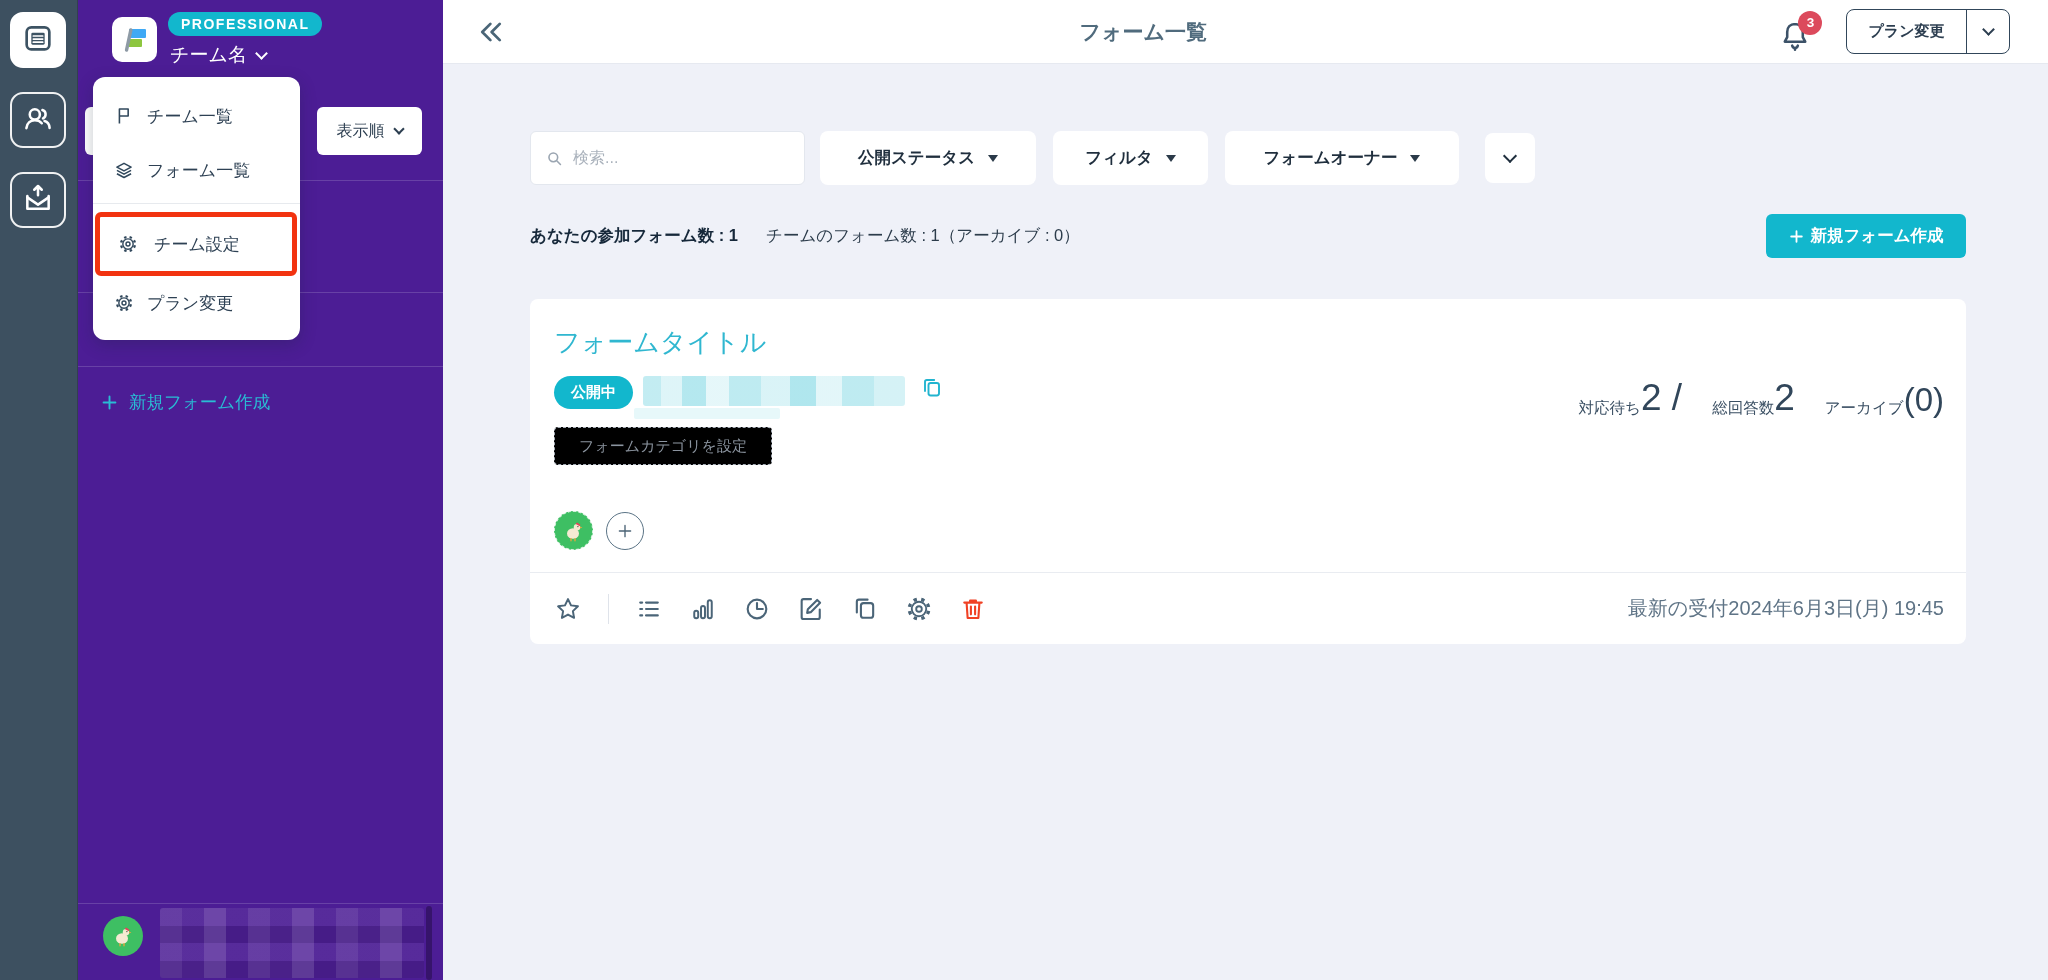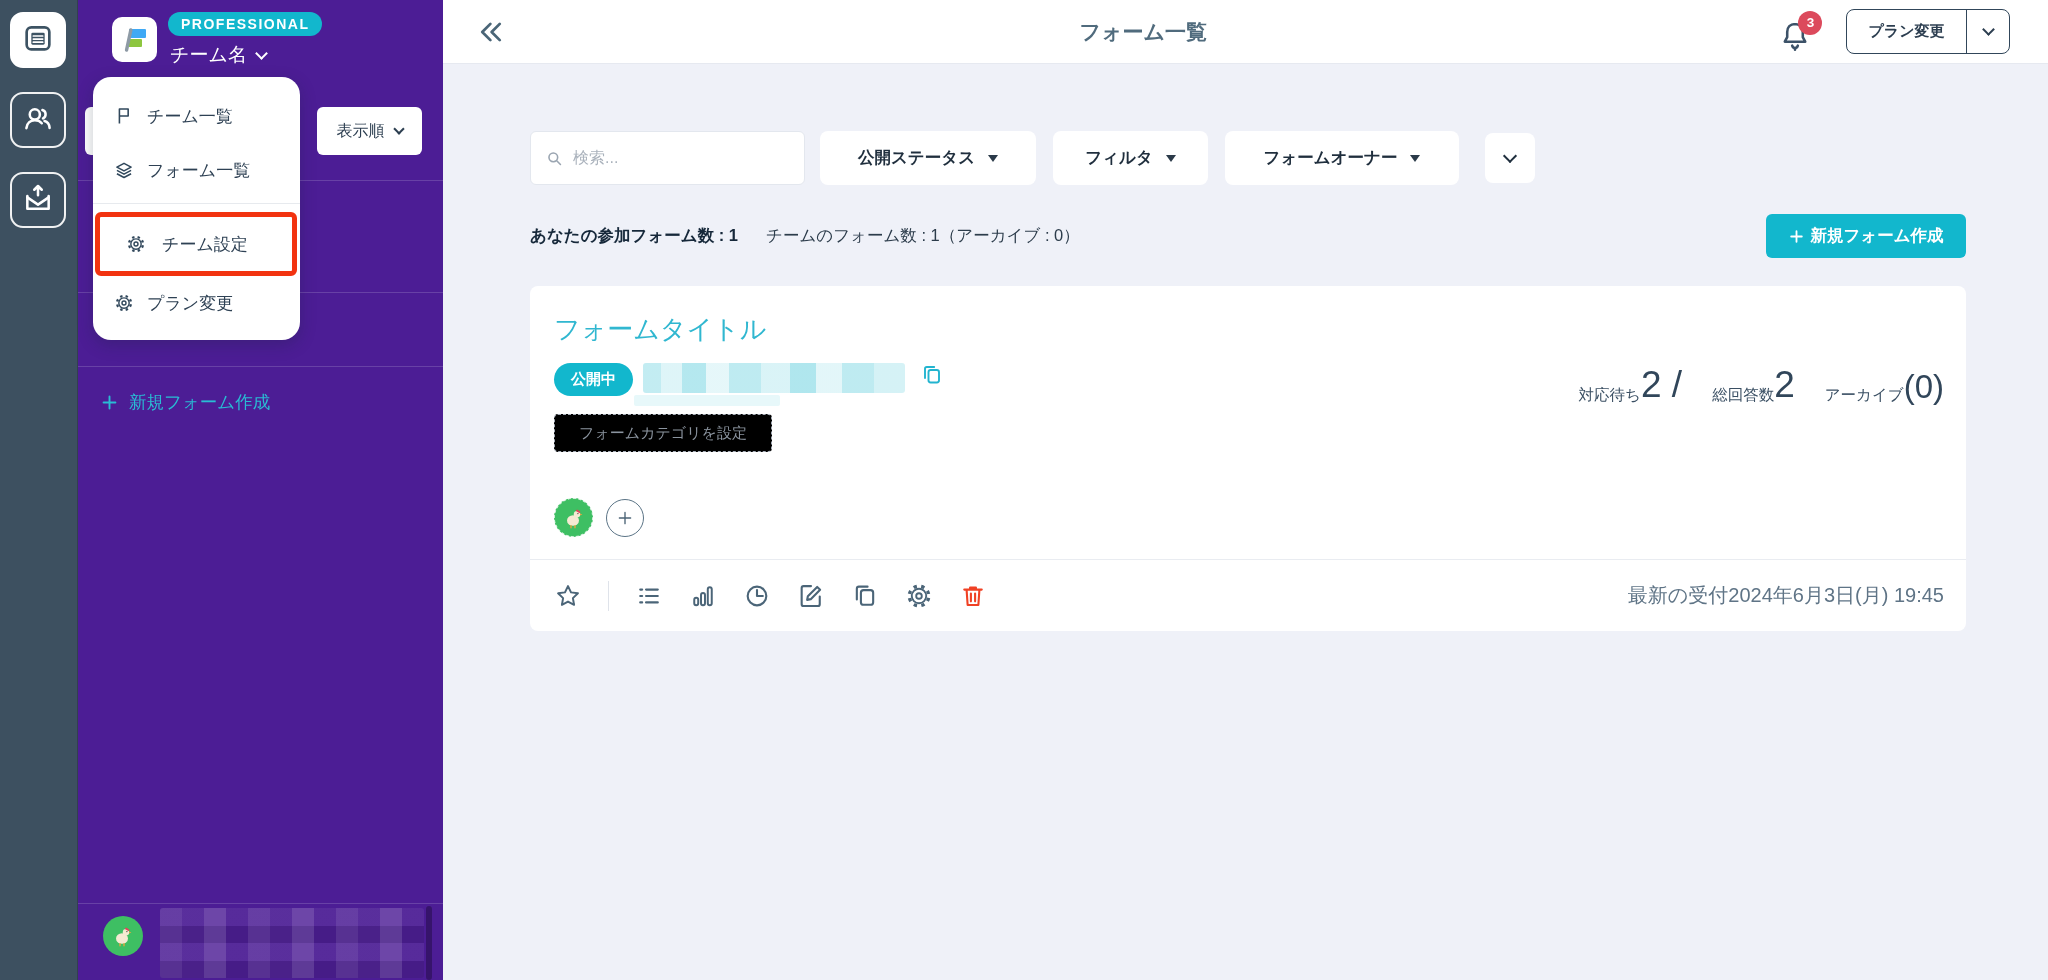--- a/index.html
+++ b/index.html
@@ -46,28 +46,28 @@
   .name-blur { position:absolute; left:82px; top:908px; width:264px; height:70px; border-radius:3px;
     background-image:
       repeating-linear-gradient(90deg, rgba(255,255,255,.10) 0 22px, rgba(255,255,255,.03) 22px 44px,
         rgba(255,255,255,.14) 44px 66px, rgba(255,255,255,.01) 66px 88px),
       repeating-linear-gradient(0deg, rgba(0,0,0,.10) 0 17px, rgba(255,255,255,.05) 17px 35px); }
   .sb-scrollbar { position:absolute; left:348px; top:906px; width:6px; height:74px;
                   background:rgba(0,0,0,.28); border-radius:3px; }
 
   
   .dropdown { position:absolute; left:93px; top:77px; width:207px; z-index:30;
-              background:#fff; border-radius:18px; box-shadow:0 5px 16px rgba(20,35,50,.25);
+              background:#fff; border-radius:12px; box-shadow:0 5px 16px rgba(20,35,50,.25);
               padding:12px 0 10px; }
   .dd-item { height:54px; display:flex; align-items:center; gap:13px; padding:0 14px 0 21px;
              color:#2e4154; font-size:17px; cursor:pointer; }
   .dd-item svg { width:20px; height:20px; color:#31485c; flex:0 0 20px; }
   .dd-sep { height:1px; background:#e7eaee; margin:6px 0; }
   .dd-item.highlight { border:5px solid #f23310; border-radius:6px; margin:8px 3px 0 2px;
-                       height:64px; padding-left:26px;gap:16px; }
+                       height:64px; padding-left:18px;gap:16px; }
 
   
   .main { flex:1; display:flex; flex-direction:column; min-width:0; }
   .topbar { height:64px; background:#fff; border-bottom:1px solid #e6e9f0;
             display:flex; align-items:center; padding:0 38px 0 33px; flex:0 0 64px; }
   .collapse-btn { width:32px; height:32px; color:#4a6577; cursor:pointer; display:flex; align-items:center; }
   .collapse-btn svg { width:30px; height:30px; }
   .page-title { flex:1; text-align:center; font-size:21px; font-weight:bold; color:#506b7d; }
   .bell-wrap { position:relative; width:38px; height:42px; margin-right:30px; cursor:pointer; color:#3c5268; }
   .bell-wrap svg { width:34px; height:34px; margin-top:8px; }
@@ -107,21 +107,21 @@
   
   .summary-row { margin-top:29px; height:44px; display:flex; align-items:center; }
   .sum-strong { font-size:16.5px; font-weight:bold; color:#16283a; }
   .sum-normal { margin-left:28px; font-size:16.5px; color:#2c3c4b; }
   .create-btn { margin-left:auto; width:200px; height:44px; background:#12b7cd; border:none;
                 border-radius:6px; color:#fff; font-size:16.5px; font-weight:bold; font-family:inherit;
                 display:flex; align-items:center; justify-content:center; gap:5px; cursor:pointer; }
   .create-btn svg { width:17px; height:17px; }
 
   
-  .card { margin-top:28px; height:345px; background:#fff; border-radius:8px; position:relative; }
+  .card { margin-top:41px; height:345px; background:#fff; border-radius:8px; position:relative; }
   .card-title { padding:26px 24px 0; font-size:26px; color:#30b7d0; cursor:pointer; width:fit-content; }
   .badge-row { margin:16px 0 0 24px; display:flex; align-items:flex-start; }
   .status-badge { height:33px; padding:0 17px; border-radius:17px; background:#12b7cd; color:#fff;
                   font-size:15px; font-weight:bold; display:flex; align-items:center; }
   .url-blur { position:relative; margin-left:10px; width:262px; height:30px; border-radius:3px;
     background:linear-gradient(90deg, rgba(23,183,205,.26) 0 7%, rgba(23,183,205,.14) 7% 15%,
       rgba(23,183,205,.32) 15% 24%, rgba(23,183,205,.11) 24% 33%, rgba(23,183,205,.28) 33% 45%,
       rgba(23,183,205,.16) 45% 56%, rgba(23,183,205,.34) 56% 66%, rgba(23,183,205,.12) 66% 76%,
       rgba(23,183,205,.28) 76% 88%, rgba(23,183,205,.18) 88% 100%); }
   .url-blur::after { content:""; position:absolute; left:-9px; top:32px; width:146px; height:11px;

